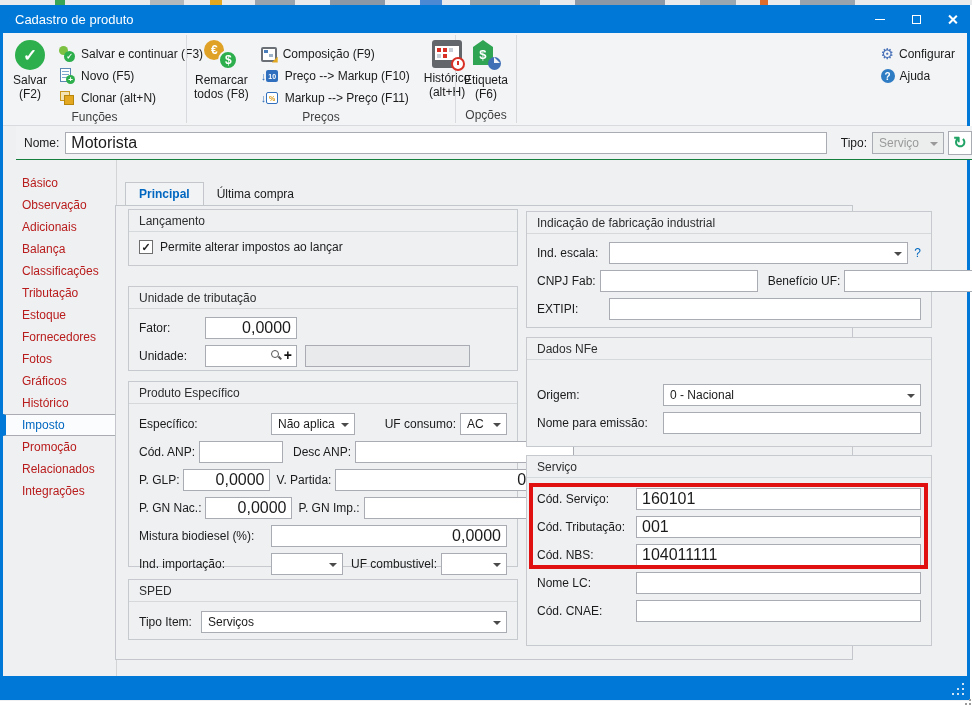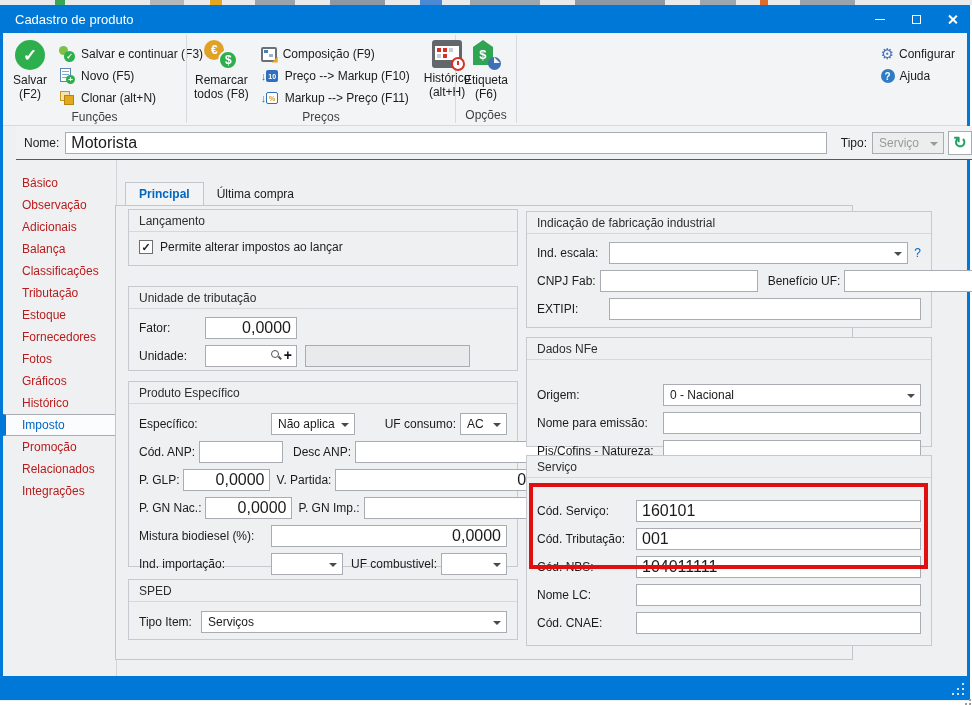--- a/index.html
+++ b/index.html
@@ -426,29 +426,25 @@
             <span class="lbl" style="width:122px">Origem:</span>
             <div class="sel f1">
                 <span>0 - Nacional</span>
                 <span class="caret"></span>
               </div>
           </div>
           <div class="frow">
             <span class="lbl" style="width:122px">Nome para emissão:</span>
             <input class="inp f1" style="">
           </div>
-          <div class="frow">
-            <span class="lbl" style="width:122px">Pis/Cofins - Natureza:</span>
-            <input class="inp f1" style="">
-          </div>
         </div>
 
         <div class="gbox" style="left:410px;top:249px;width:406px;height:191px">
           <div class="gtitle">Serviço</div>
-          <div class="frow" style="margin-top:22px">
+          <div class="frow" style="margin-top:10px">
             <span class="lbl" style="width:95px">Cód. Serviço:</span>
             <input class="inp f1" value="160101" style="">
           </div>
           <div class="frow">
             <span class="lbl" style="width:95px">Cód. Tributação:</span>
             <input class="inp f1" value="001" style="">
           </div>
           <div class="frow">
             <span class="lbl" style="width:95px">Cód. NBS:</span>
             <input class="inp f1" value="104011111" style="">

